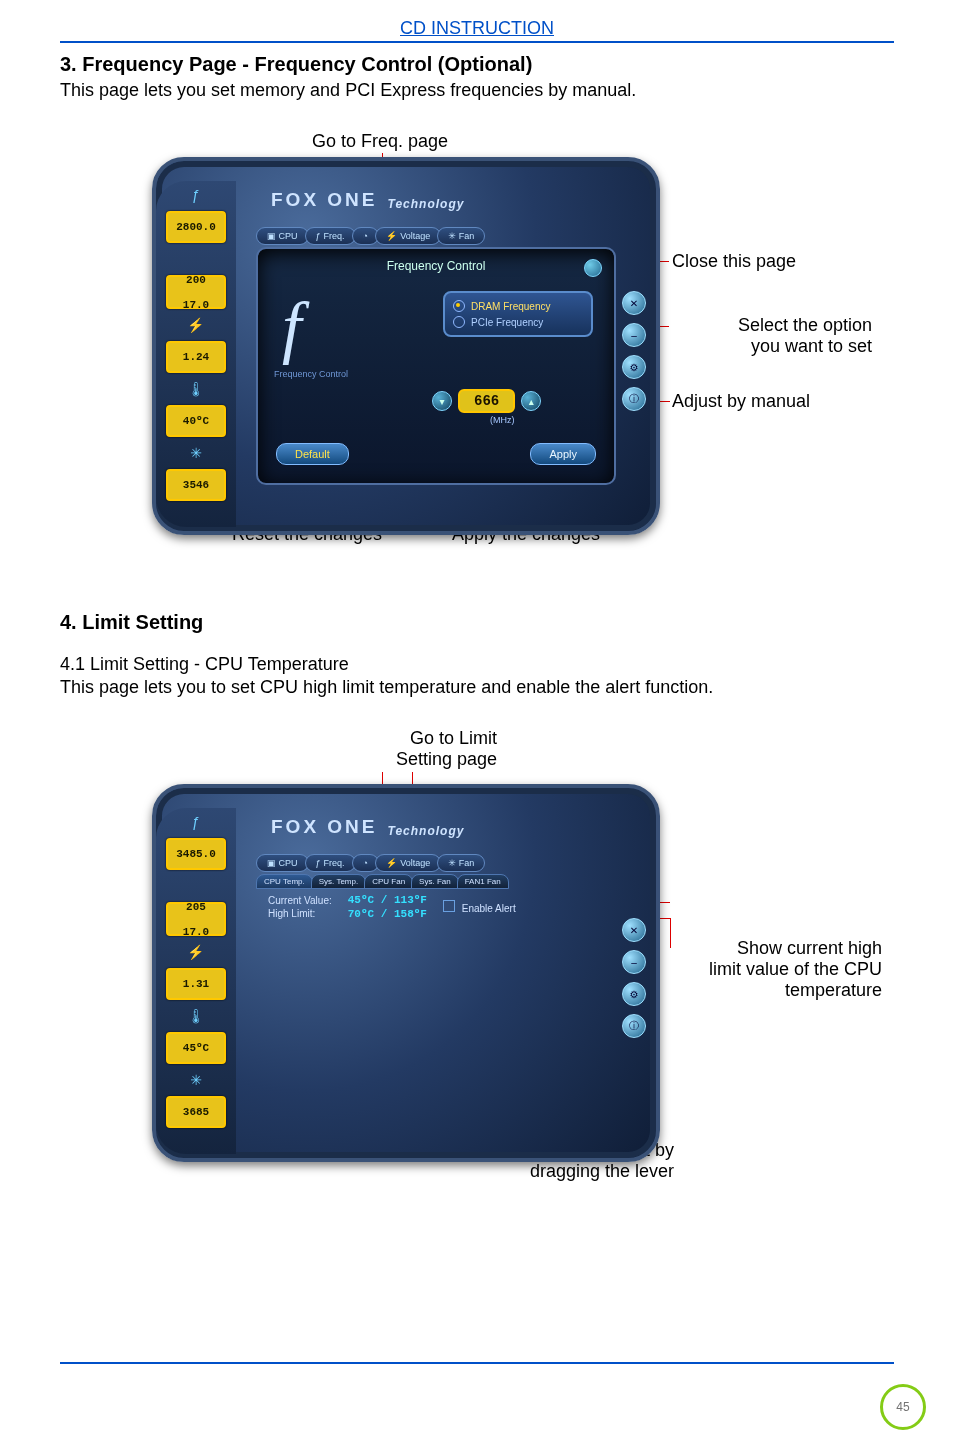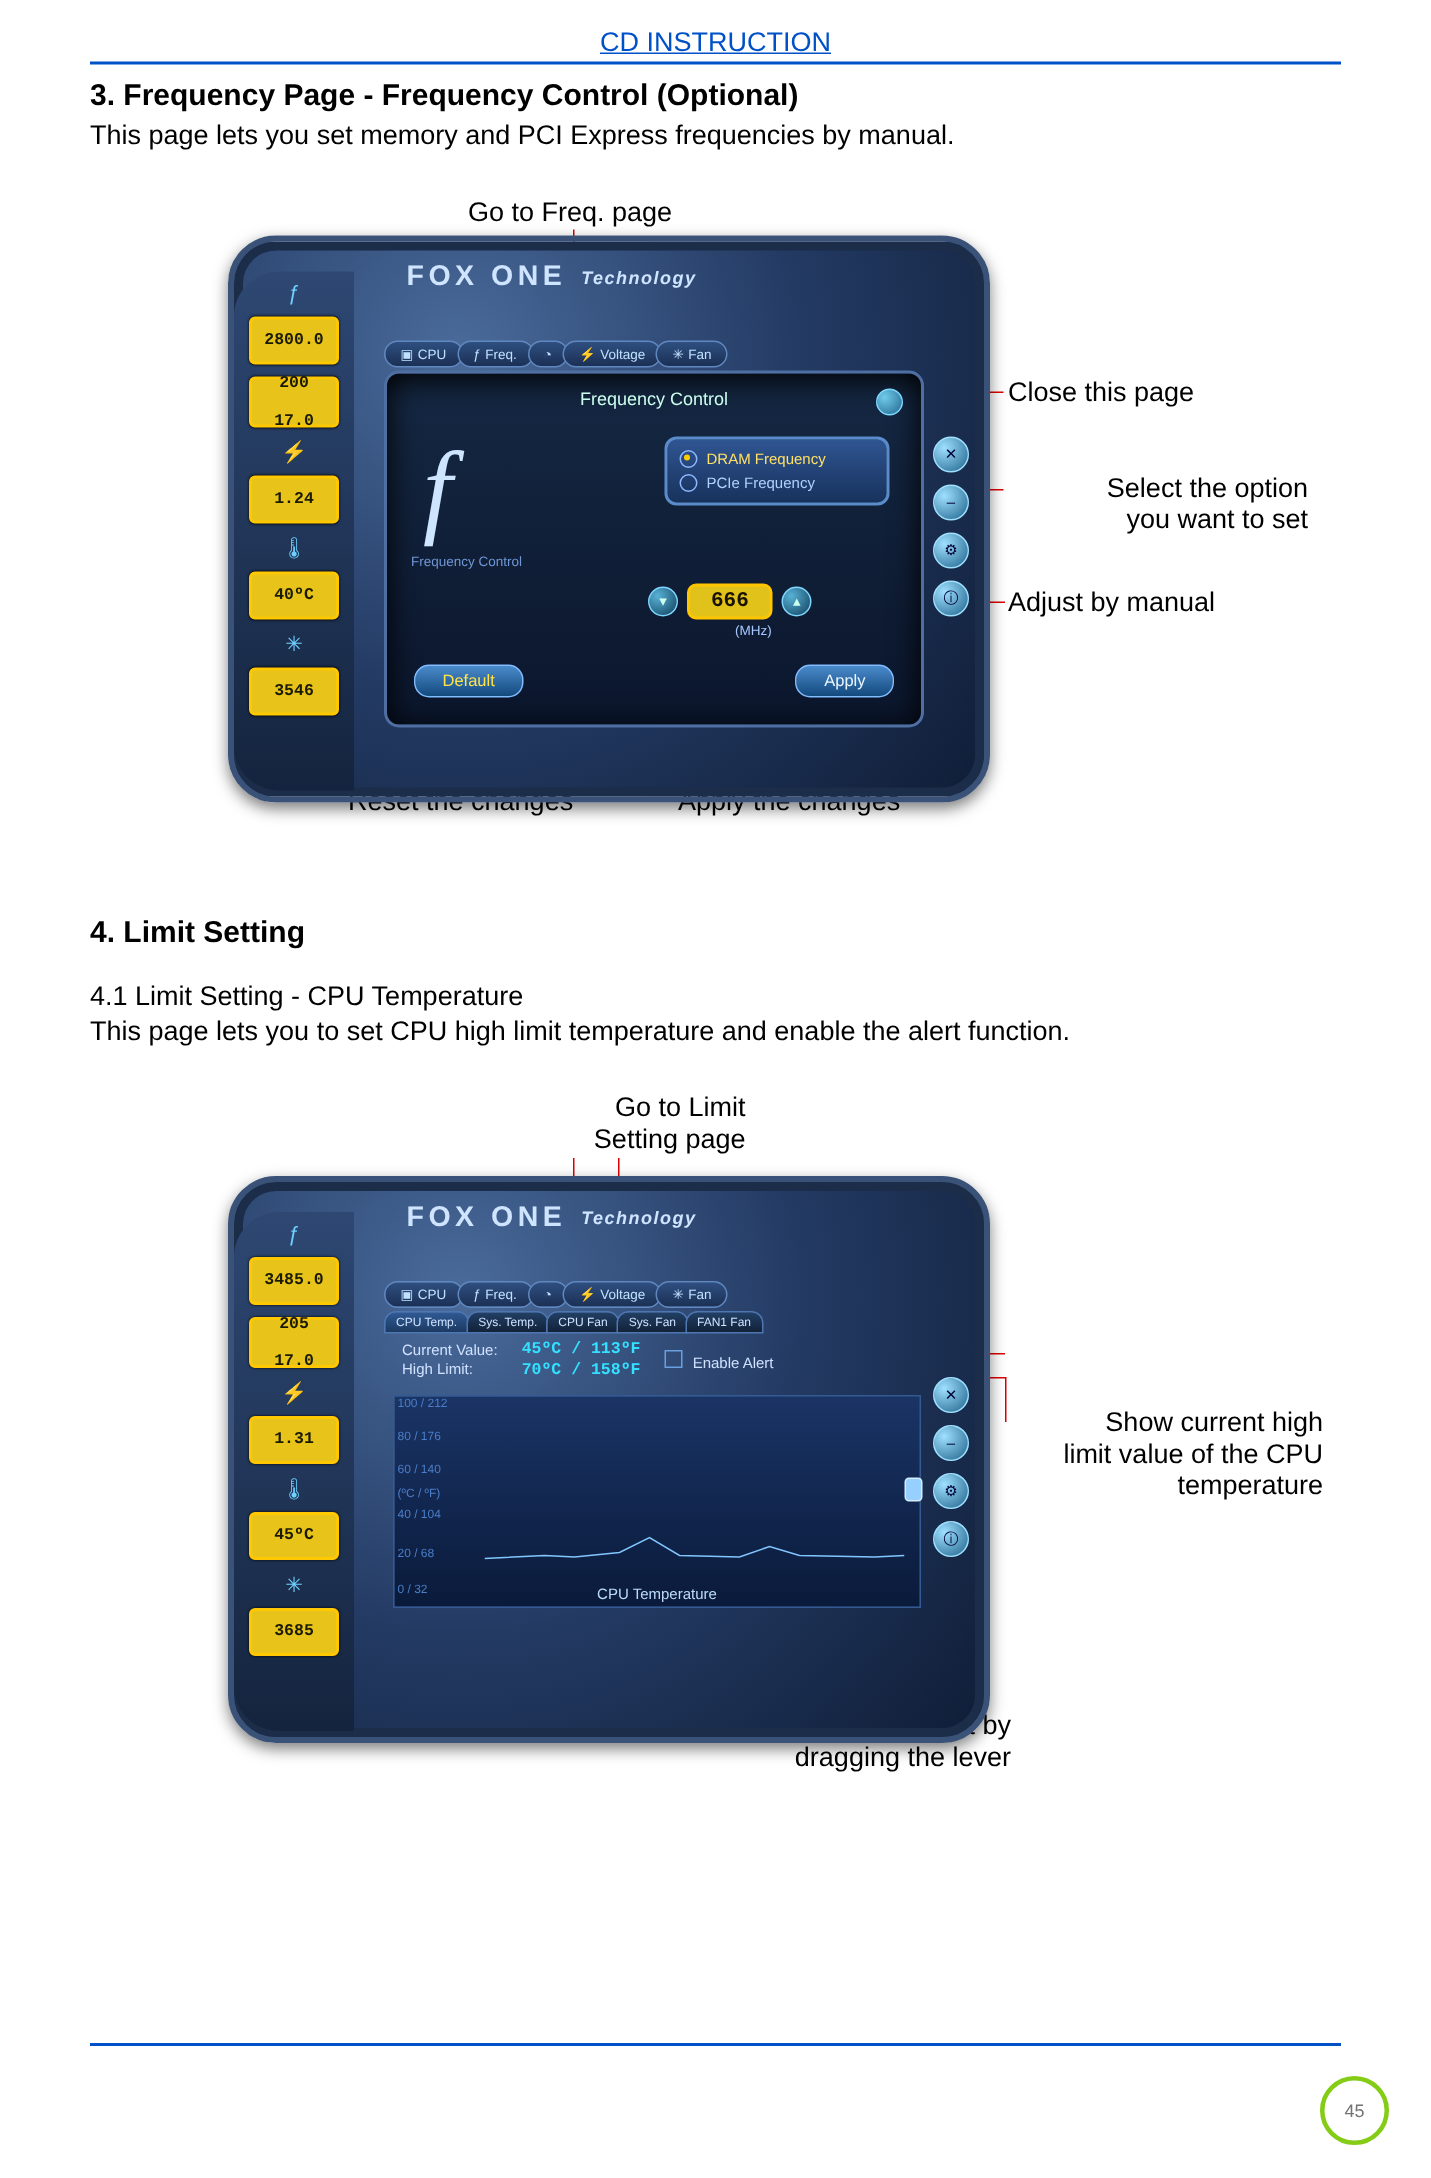--- a/index.html
+++ b/index.html
@@ -88,32 +88,32 @@
     color: #1a1a00;
     border: 2px solid #ffc800;
     font-family: "Courier New", monospace;
     font-size: 11px;
     font-weight: bold;
     display: flex;
     align-items: center;
     justify-content: center;
     box-shadow: 0 0 2px #000;
   }
-  .side-box.tall { height: 30px; flex-direction: column; gap:15px; line-height: 10px; }
+  .side-box.tall { height: 30px; flex-direction: column; gap:15px; line-height: 10px; margin-top: 24px; }
   .side-icon { font-size: 14px; color:#6fd0ff; }
 
   .logo-row {
     position: absolute;
-    left: 115px; top: 13px;
+    left: 115px; top: 28px;
     color: #cfe4ff;
     font-weight: bold;
     letter-spacing: 3px;
     font-size: 19px;
     display: flex;
-    align-items: center;
+    align-items: flex-end;
     gap: 10px;
   }
   .logo-row .tech { font-style: italic; font-size: 12px; letter-spacing: 1px; }
 
   .tab-row {
     position: absolute;
     left: 100px; top: 66px;
     display: flex;
     gap: 0px;
   }
@@ -518,34 +518,20 @@
       <div style="display:flex;flex-direction:column;gap:2px;">
         <span class="ro-val">45ºC / 113ºF</span>
         <span class="ro-val2">70ºC / 158ºF</span>
       </div>
       <div>
         <span class="checkbox"></span>
         <span>Enable Alert</span>
       </div>
     </div>
 
-    <div class="graph">
-      <span class="ytick" style="top:0;">100 / 212</span>
-      <span class="ytick" style="top:22px;">80 / 176</span>
-      <span class="ytick" style="top:44px;">60 / 140</span>
-      <span class="ytick" style="top:60px;">(ºC / ºF)</span>
-      <span class="ytick" style="top:74px;">40 / 104</span>
-      <span class="ytick" style="top:100px;">20 / 68</span>
-      <span class="ytick" style="top:124px;">0 / 32</span>
-      <svg class="plotline" viewBox="0 0 280 20" preserveAspectRatio="none">
-        <polyline points="0,16 40,14 60,15 90,12 110,2 130,14 170,15 190,8 210,14 260,15 280,14" fill="none" stroke="#82c6ff" stroke-width="1"></polyline>
-      </svg>
-      <div class="lever" style="top:54px;"></div>
-      <div class="graph-title">CPU Temperature</div>
-    </div>
 
     <div class="right-buttons">
       <div class="rbtn">✕</div>
       <div class="rbtn">–</div>
       <div class="rbtn">⚙</div>
       <div class="rbtn">ⓘ</div>
     </div>
   </div>
 </div>
 

